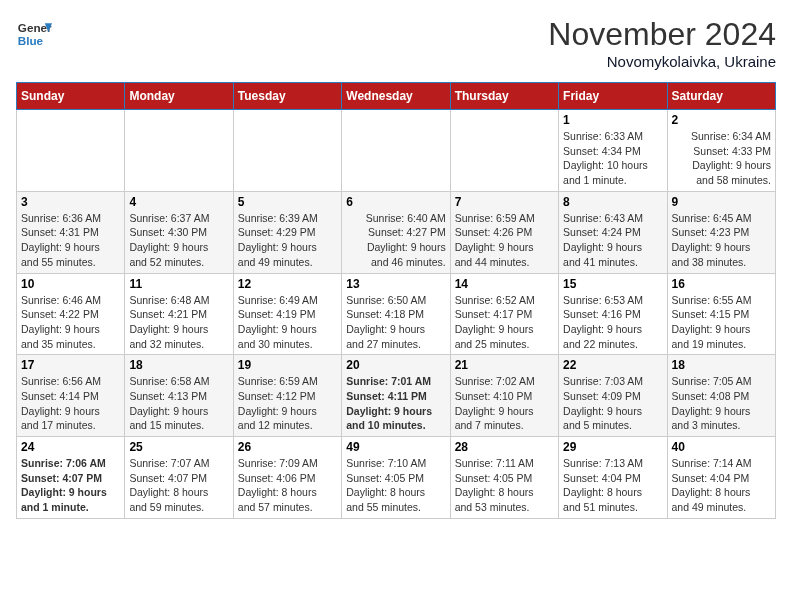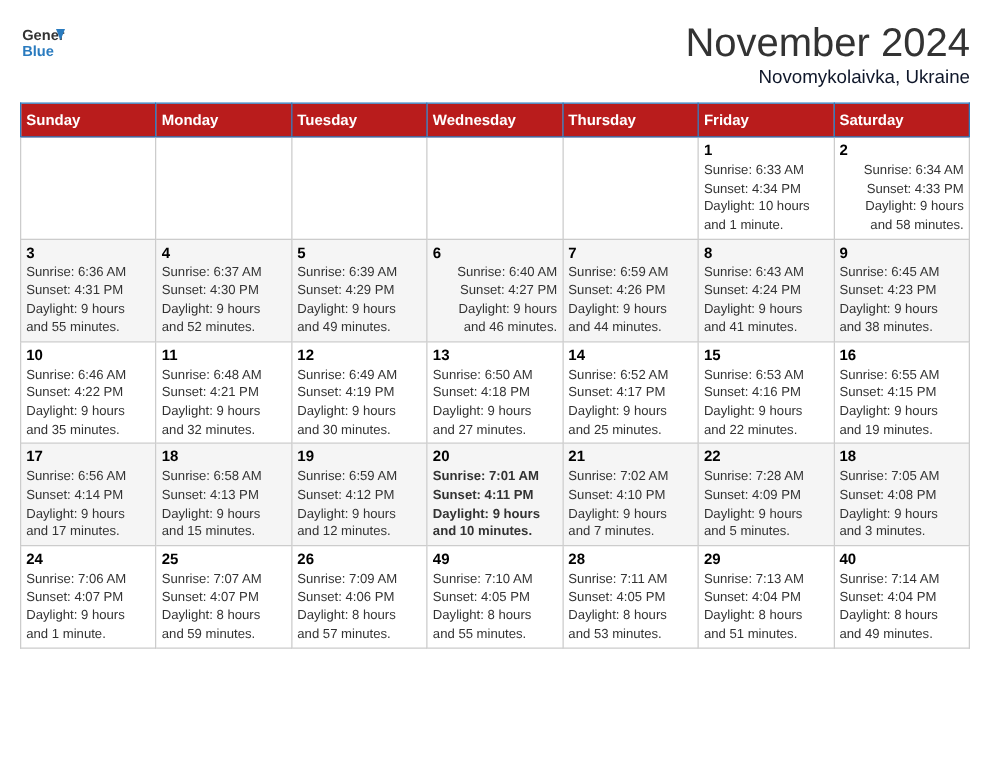--- a/index.html
+++ b/index.html
@@ -260,37 +260,37 @@
         </td>
         <td>
           <span class="day-number">21</span>
           <div class="day-info" style="white-space: pre-line;">Sunrise: 7:02 AM
 Sunset: 4:10 PM
 Daylight: 9 hours
 and 7 minutes.</div>
         </td>
         <td>
           <span class="day-number">22</span>
-          <div class="day-info" style="white-space: pre-line;">Sunrise: 7:28 AM
+          <div class="day-info" style="white-space: pre-line;">Sunrise: 7:03 AM
 Sunset: 4:09 PM
 Daylight: 9 hours
 and 5 minutes.</div>
         </td>
         <td>
           <span class="day-number">18</span>
           <div class="day-info" style="white-space: pre-line;">Sunrise: 7:05 AM
 Sunset: 4:08 PM
 Daylight: 9 hours
 and 3 minutes.</div>
         </td>
       </tr>
       <tr>
         <td>
           <span class="day-number">24</span>
-          <div class="day-info" style="white-space: pre-line;">Sunrise: 7:06 AM
+          <div class="day-info" style="white-space: pre-line; font-weight: bold;">Sunrise: 7:06 AM
 Sunset: 4:07 PM
 Daylight: 9 hours
 and 1 minute.</div>
         </td>
         <td>
           <span class="day-number">25</span>
           <div class="day-info" style="white-space: pre-line;">Sunrise: 7:07 AM
 Sunset: 4:07 PM
 Daylight: 8 hours
 and 59 minutes.</div>

